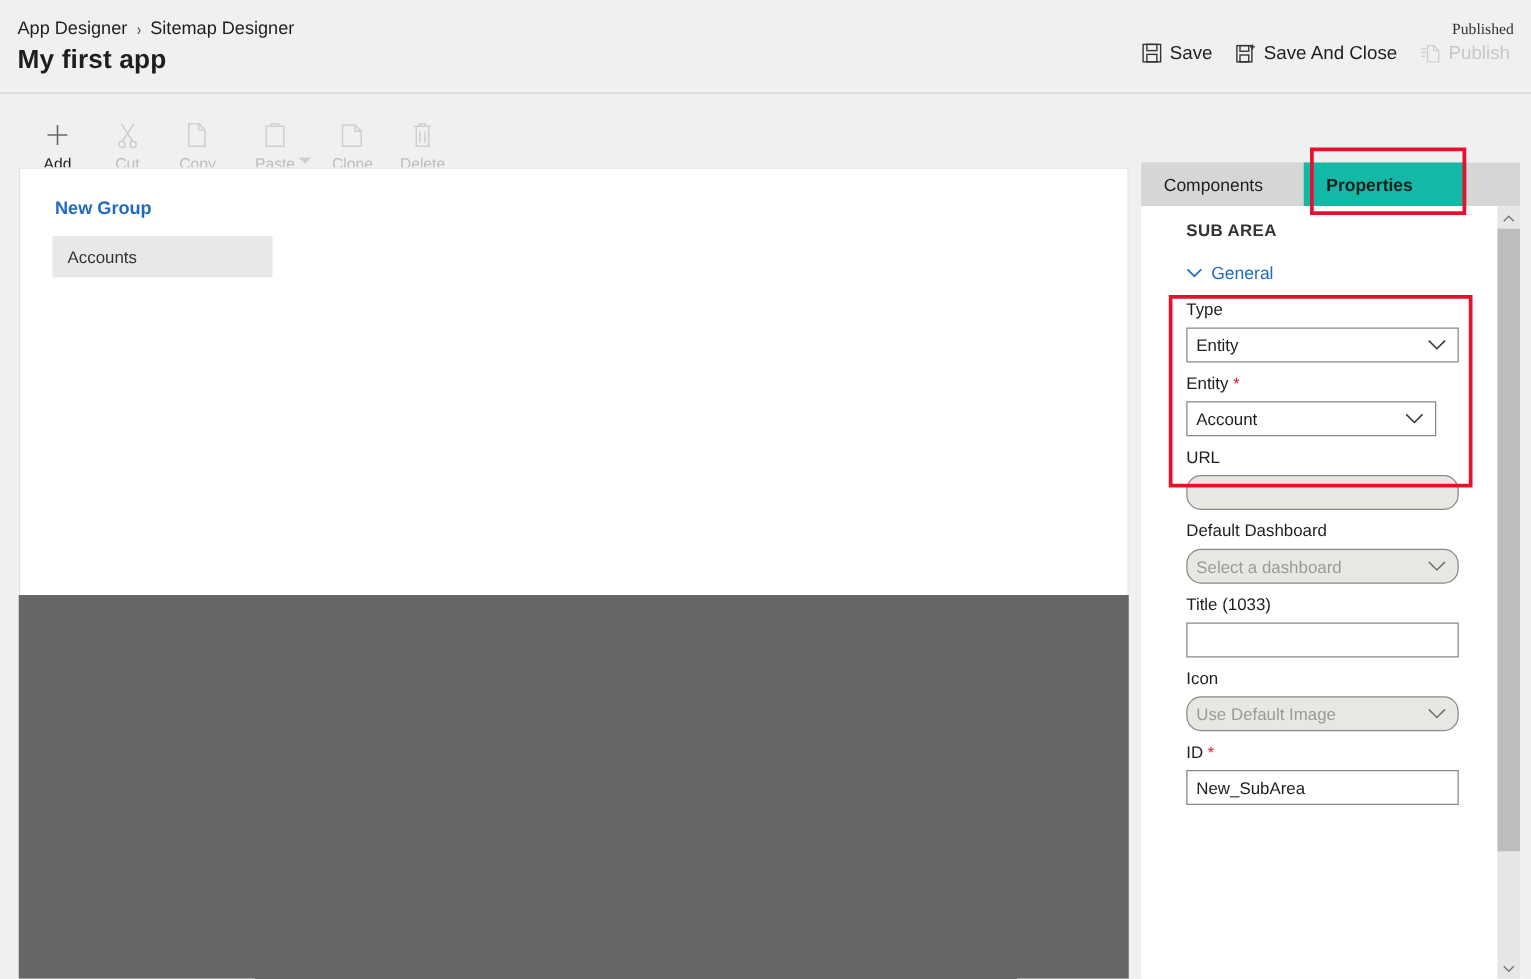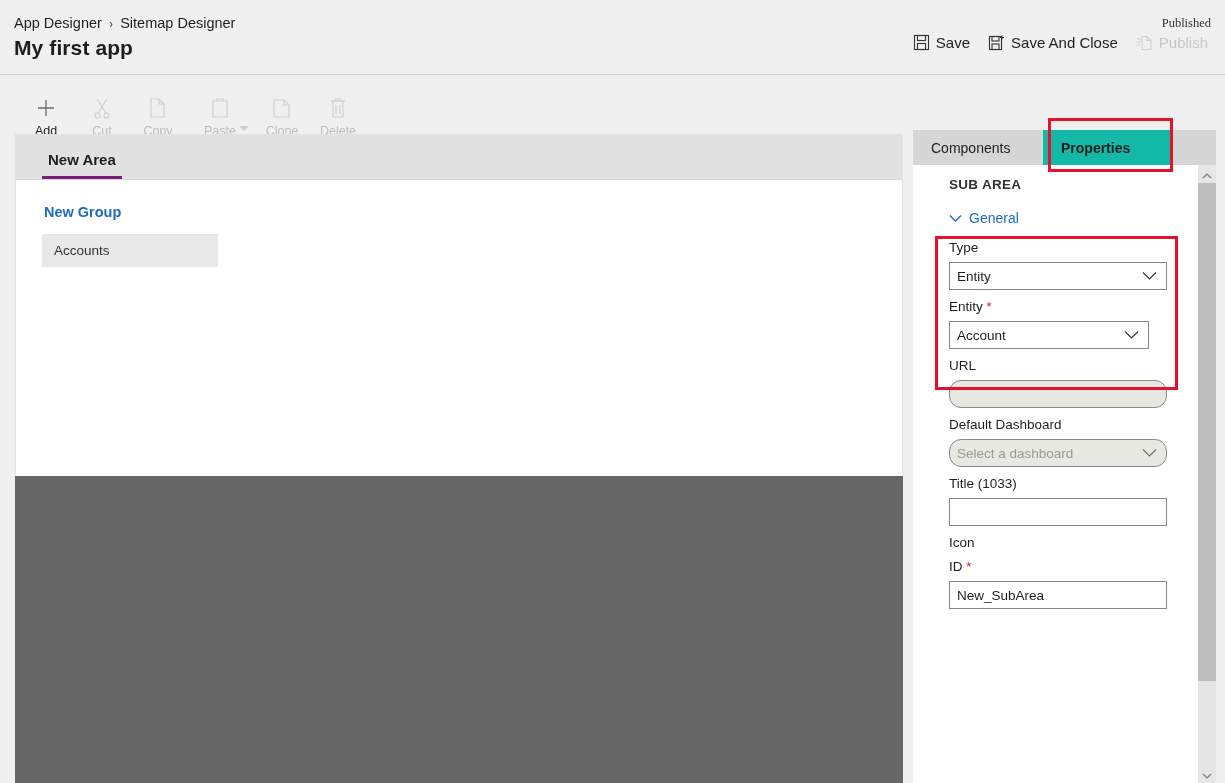--- a/index.html
+++ b/index.html
@@ -374,23 +374,20 @@
           <path d="M8 8 v9 M12 8 v9"></path>
           <path d="M7.5 4 v-2 h5 v2"></path>
         </svg>
       </span>
       <span class="tlabel">Delete</span>
     </div>
 
   </div>
 
   <div class="canvas">
-    <div class="area-tabbar">
-      <div class="area-tab">New Area</div>
-    </div>
     <div class="group-wrap">
       <div class="group-title">New Group</div>
       <div class="subarea-item">Accounts</div>
     </div>
   </div>
 
   <div class="dark-zone"></div>
 
   <div class="panel">
 
@@ -460,20 +457,28 @@
 
       <div class="field">
         <div class="field-label">Title (1033)</div>
         <div class="ctl input w-std">
           <span></span>
         </div>
       </div>
 
       <div class="field">
         <div class="field-label">Icon</div>
+        <div class="ctl disabled w-std">
+          <span>Use Default Image</span>
+          <span class="chev">
+            <svg width="15" height="9" viewBox="0 0 15 9" fill="none" stroke="#6f6f6f" stroke-width="1.2">
+              <path d="M1 1 L7.5 7.5 L14 1"></path>
+            </svg>
+          </span>
+        </div>
       </div>
 
       <div class="field">
         <div class="field-label">
           <span>ID</span>
           <span class="req">*</span>
         </div>
         <div class="ctl input w-std">
           <span>New_SubArea</span>
         </div>

